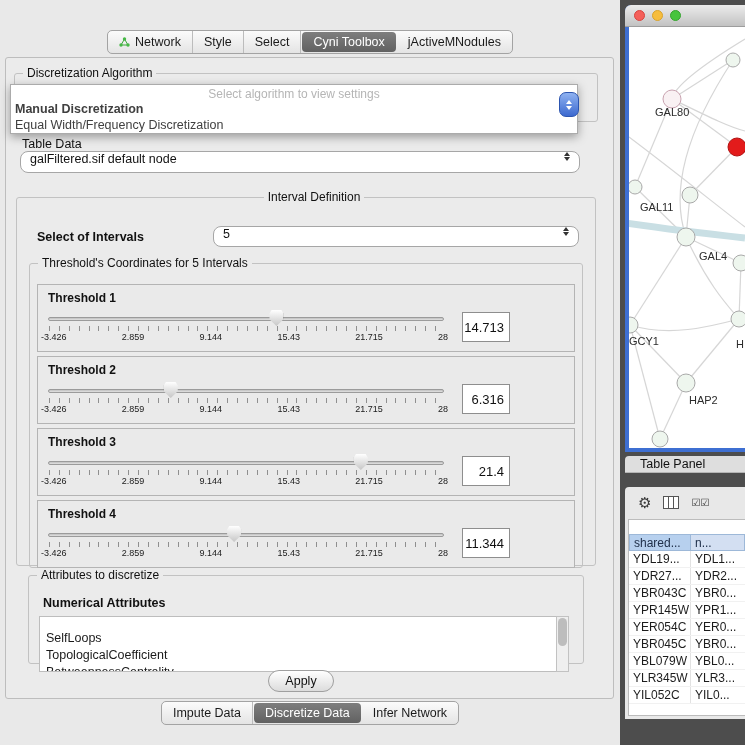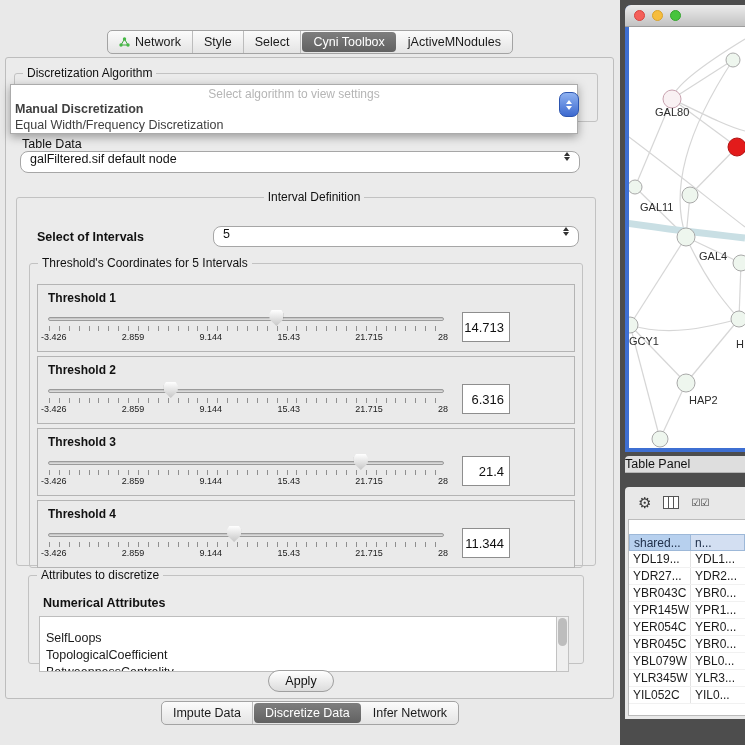--- a/index.html
+++ b/index.html
@@ -91,21 +91,21 @@
     border-bottom:1px solid #9d9d9d;display:flex;align-items:center;gap:7px;padding-left:9px;}
   .light{width:11px;height:11px;border-radius:50%;display:inline-block;}
   .light.red{background:#f4605a;border:1px solid #d84440;}
   .light.yellow{background:#f6bd3e;border:1px solid #d9a32b;}
   .light.green{background:#46c43d;border:1px solid #35a42e;}
   .net-canvas{position:absolute;left:4px;top:22px;width:116px;height:421px;background:#fff;}
   .node-label{font-family:"Liberation Sans",sans-serif;font-size:11px;fill:#2b2b2b;}
 
   
   .table-panel-bar{position:absolute;left:625px;top:456px;width:120px;height:17px;background:#dedede;
-    border-radius:4px 0 0 0;border-bottom:1px solid #b5b5b5;display:flex;align-items:center;padding-left:0;
+    border-radius:4px 0 0 0;border-bottom:1px solid #b5b5b5;display:flex;align-items:center;padding-left:15px;
     font-size:12.5px;color:#111;}
   .table-window{position:absolute;left:625px;top:487px;width:120px;height:232px;background:#e8e8e8;border-radius:4px 0 0 0;}
   .tw-toolbar{height:30px;display:flex;align-items:center;gap:12px;padding-left:13px;color:#3a3a3a;}
   .gear{font-size:15px;line-height:1;}
   .cols-icon{display:flex;align-items:center;}
   .checks{font-size:10px;color:#3a3a3a;letter-spacing:0;}
   .tw-body{position:absolute;left:3px;top:32px;right:0;bottom:3px;background:#fff;border:1px solid #bcbcbc;border-right:none;overflow:hidden;}
   .tw-header{display:flex;margin-top:14px;height:17px;font-size:12px;color:#20304a;}
   .tw-header .h1{width:62px;background:#b7d0ee;border:1px solid #9db8d8;padding-left:4px;display:flex;align-items:center;overflow:hidden;white-space:nowrap;}
   .tw-header .h2{flex:1;background:#d3dff2;border:1px solid #9db8d8;border-left:none;padding-left:4px;display:flex;align-items:center;overflow:hidden;white-space:nowrap;}

